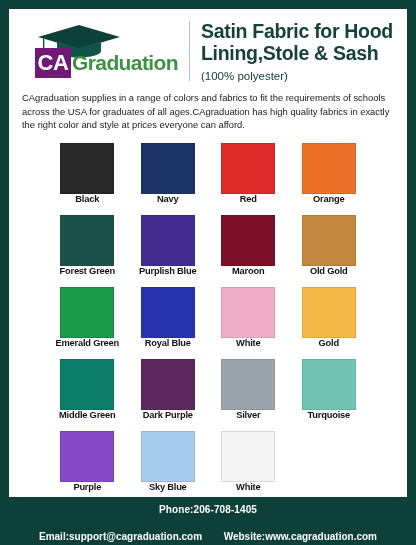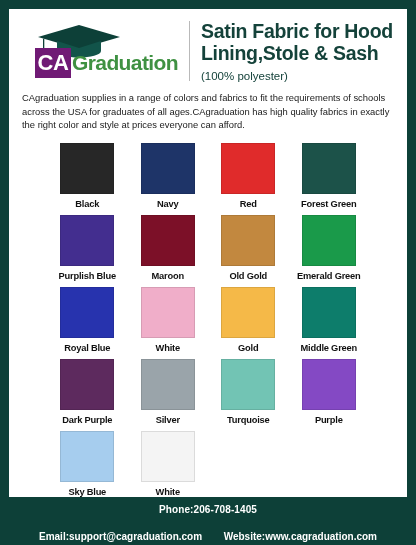--- a/index.html
+++ b/index.html
@@ -138,21 +138,20 @@
   }
   .swatch {
     width: 54px;
     height: 51px;
     display: block;
   }
   .swatch.bordered {
     box-shadow: inset 0 0 0 1px rgba(0,0,0,0.10);
   }
   .swatch-label {
-    margin-top: 5px;
     font-size: 9.3px;
     font-weight: bold;
     color: #111111;
     text-align: center;
     white-space: nowrap;
     letter-spacing: -0.2px;
     font-family: "Liberation Sans", sans-serif;
   }
 
   
@@ -221,20 +220,24 @@
         <div class="swatch-label">Black</div>
       </div>
       <div class="cell">
         <div class="swatch bordered" style="background: rgb(30, 52, 104);"></div>
         <div class="swatch-label">Navy</div>
       </div>
       <div class="cell">
         <div class="swatch bordered" style="background: rgb(224, 43, 43);"></div>
         <div class="swatch-label">Red</div>
       </div>
+      <div class="cell">
+        <div class="swatch bordered" style="background: rgb(237, 113, 40);"></div>
+        <div class="swatch-label">Orange</div>
+      </div>
 
       <div class="cell">
         <div class="swatch bordered" style="background: rgb(28, 82, 73);"></div>
         <div class="swatch-label">Forest Green</div>
       </div>
       <div class="cell">
         <div class="swatch bordered" style="background: rgb(67, 46, 143);"></div>
         <div class="swatch-label">Purplish Blue</div>
       </div>
       <div class="cell">

